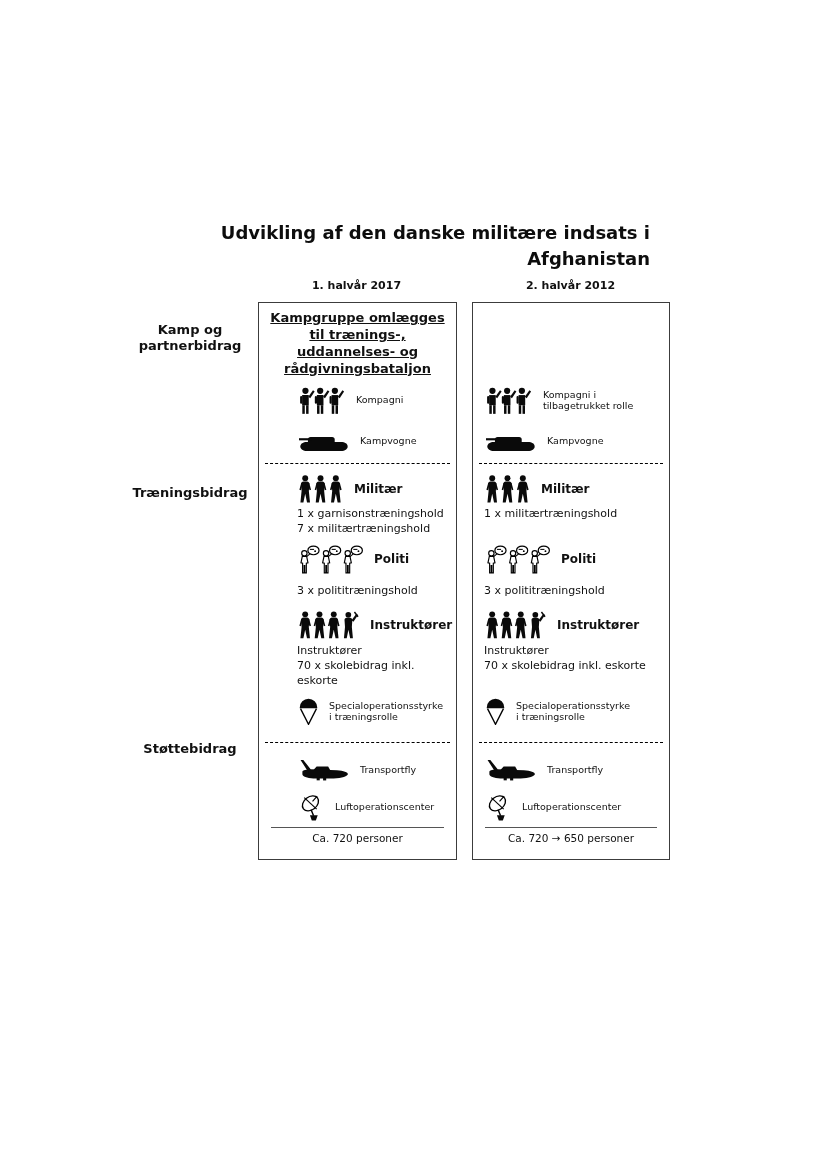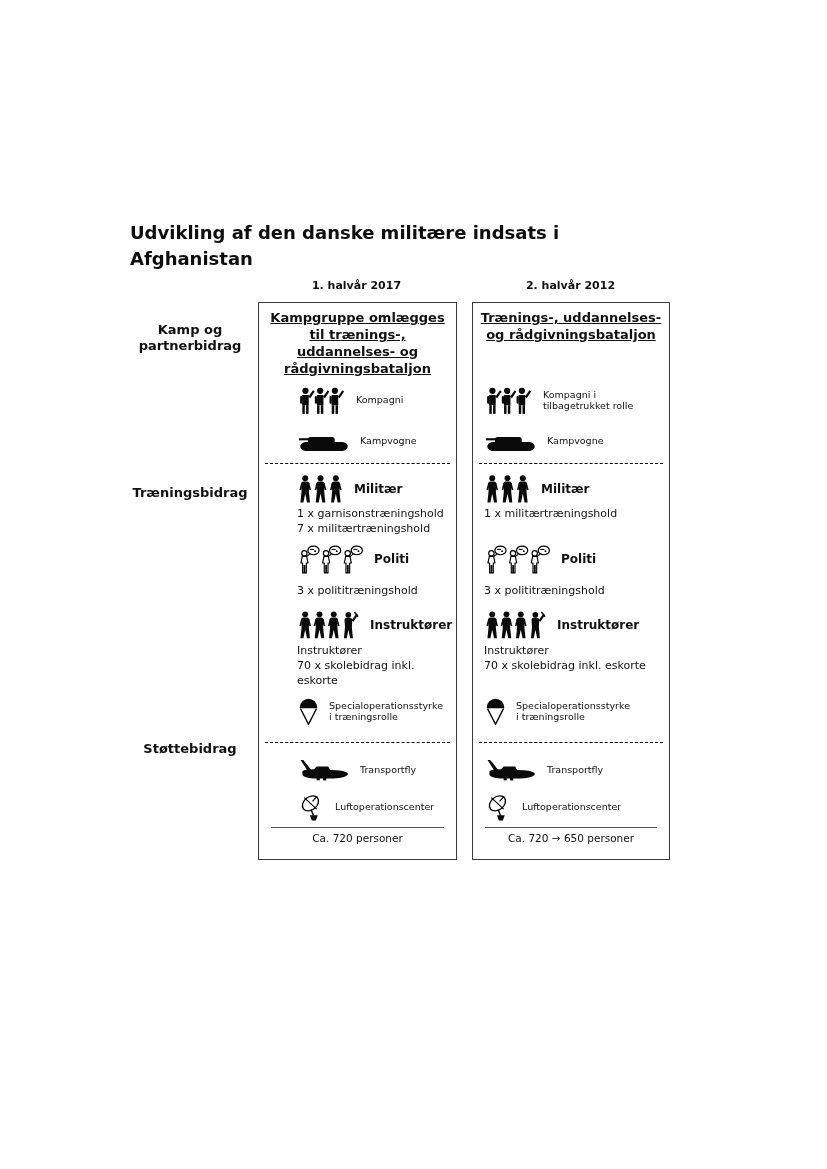--- a/index.html
+++ b/index.html
@@ -2,21 +2,21 @@
 <html lang="da"><head>
 <meta charset="utf-8">
 <style>
   html,body{margin:0;padding:0;}
   body{
     width:827px;height:1169px;background:#ffffff;position:relative;
     font-family:"DejaVu Sans","Liberation Sans",sans-serif;color:#111;
     overflow:hidden;
   }
   .title{
-    position:absolute;left:130px;top:208px;width:520px;text-align:left;
+    position:absolute;left:130px;top:208px;width:520px;text-align:right;
     font-size:18px;font-weight:bold;line-height:1.45;color:#0d0d0d;
   }
   .col-header{
     position:absolute;top:279px;width:197px;text-align:center;
     font-size:11px;font-weight:bold;
   }
   .ch1{left:258px;} .ch2{left:472px;}
   .side-label{
     position:absolute;left:115px;width:150px;text-align:center;
     font-size:13px;font-weight:bold;line-height:1.25;
@@ -217,21 +217,20 @@
         <use href="#g-dish"></use>
       </svg>
     <div class="lbl">Luftoperationscenter</div>
   </div>
 
   <div class="total-line"></div>
   <div class="total">Ca. 720 personer</div>
 </section>
 
 <section class="box b2">
-  <div class="box-header">Trænings-, uddannelses- og rådgivningsbataljon</div>
 
   <div class="row r-kompagni">
     <svg class="ic" viewBox="0 0 50 29" width="46" height="27">
         <use href="#g-kompagni"></use>
       </svg>
     <div class="lbl">Kompagni i tilbagetrukket rolle</div>
   </div>
 
   <div class="row r-kampvogne">
     <svg class="ic" viewBox="0 0 56 23" width="50" height="21">

